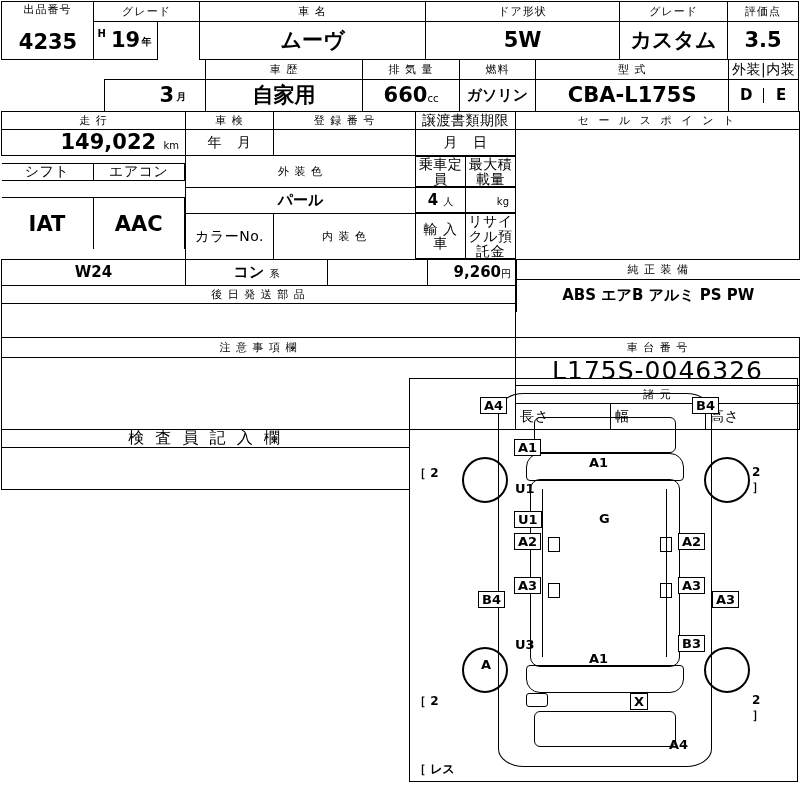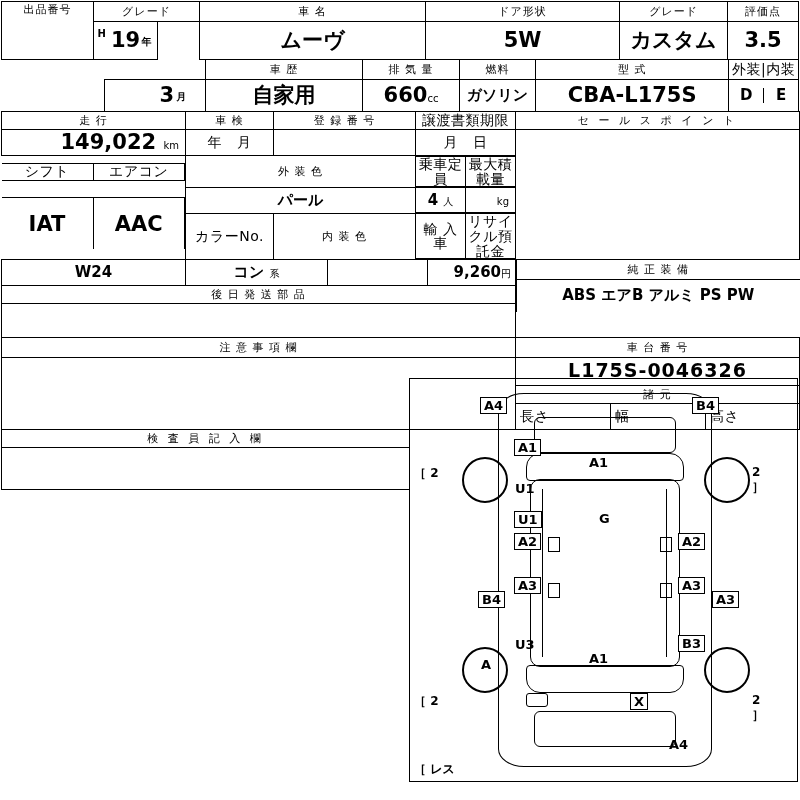--- a/index.html
+++ b/index.html
@@ -39,23 +39,23 @@
   .wheel.fl{left:-8px;top:64px;}
   .wheel.fr{left:234px;top:64px;}
   .wheel.rl{left:-8px;top:254px;}
   .wheel.rr{left:234px;top:254px;}
   .mark{position:absolute;font-size:13px;font-weight:bold;border:1px solid #000;background:#fff;padding:0 3px;line-height:15px;}
   .mark.nb2{border:none;background:transparent;}
   .brk{position:absolute;font-size:12px;font-weight:bold;}
   .smallbox{position:absolute;width:10px;height:13px;border:1px solid #000;}
   .notecell{font-size:14px;text-align:left;line-height:1.5;padding:4px 6px;}
   .legend{position:absolute;left:2px;top:784px;width:796px;font-size:8.5px;letter-spacing:0;}
-  .vin{font-size:19px;font-weight:bold;letter-spacing:1px;text-align:center;}
+  .vin{font-size:25px;font-weight:normal;letter-spacing:1px;text-align:center;}
   .sp-title{font-size:11px;letter-spacing:3px;}
-  .insp-title{font-size:11px;letter-spacing:3px;}
+  .insp-title{font-size:16px;letter-spacing:3px;}
 </style>
 </head>
 <body>
 
 <div class="sheet">
 
   <table class="top">
     <colgroup>
       <col style="width:92px">
         <col style="width:16px">
@@ -86,20 +86,23 @@
       <td class="noleft" style="text-align:left"><span class="sub">年</span></td>
       <td class="nb" colspan="2" style="border:none"></td>
       <td class="val-lg" colspan="2" style="border-bottom:1px solid #000">ムーヴ</td>
       <td class="val-lg">5W</td>
       <td class="val-lg" colspan="2">カスタム</td>
       <td class="val-lg" colspan="2">3.5</td>
     </tr>
   </tbody>
     </table>
 
+  <div style="position:absolute;left:2px;top:22px;width:92px;height:38px;display:flex;align-items:center;justify-content:center">
+    <span class="val-lg">4235</span>
+  </div>
 
   <table style="width:798px;margin-left:1px;margin-top:-1px">
     <colgroup>
       <col style="width:92px">
         <col style="width:16px">
         <col style="width:48px">
         <col style="width:26px">
       <col style="width:140px">
         <col style="width:86px">
         <col style="width:68px">

